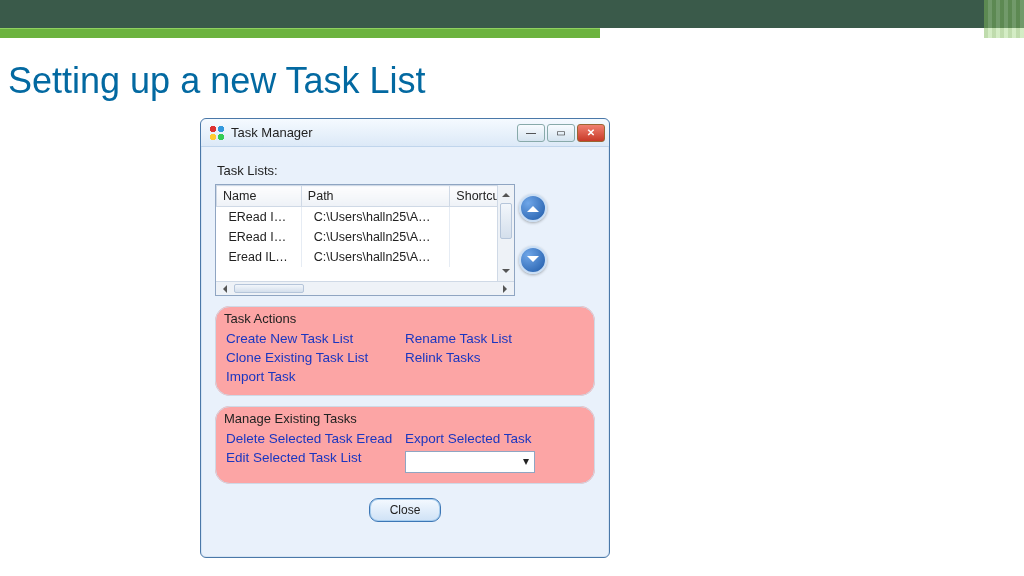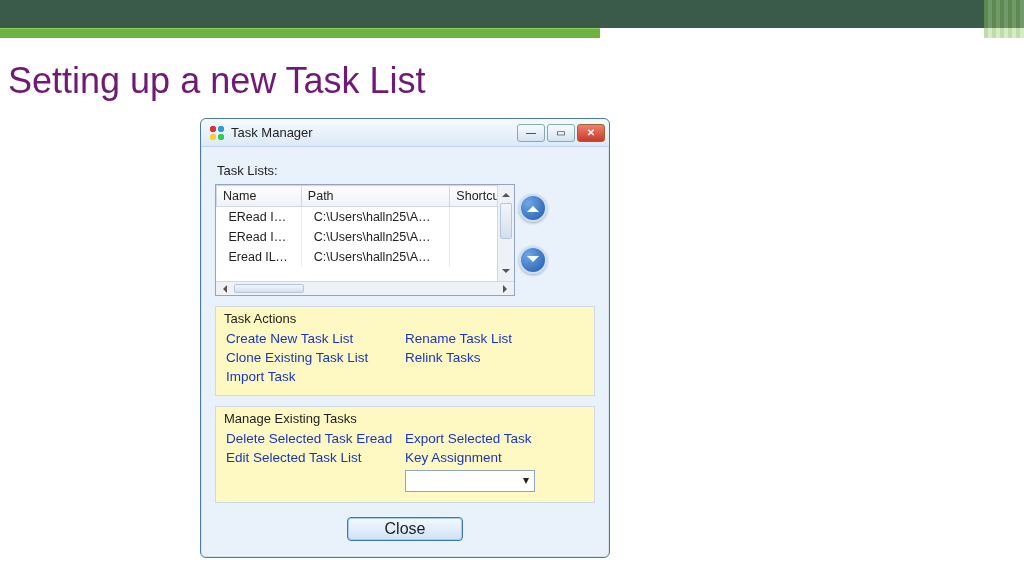--- a/index.html
+++ b/index.html
@@ -32,21 +32,21 @@
     position: absolute;
     right: 0; top: -28px;
     width: 40px; height: 38px;
     background: repeating-linear-gradient(90deg,#7fb85a 0 4px,#a8d98a 4px 8px);
     opacity: .5;
   }
   .slide-title {
     margin: 22px 0 0 8px;
     font-size: 36px;
     font-weight: 400;
-    color: #701a75;
+    color: #0369a1;
   }
 
   
   .win {
     position: absolute;
     left: 200px; top: 118px;
     width: 410px; height: 440px;
     border: 1px solid #4a78a8;
     border-radius: 6px;
     background: #e9f1fb;
@@ -175,23 +175,23 @@
   .round-btn .arr {
     width: 0; height: 0;
     border: 6px solid transparent;
   }
   .round-btn.up .arr { border-bottom-color: #fff; margin-bottom: 4px; }
   .round-btn.down .arr { border-top-color: #fff; margin-top: 4px; }
 
   fieldset.panel {
     margin-top: 10px;
     border: 1px solid #cfd9e6;
-    border-radius: 0;
+    border-radius: 15px;
     padding: 6px 10px 10px 10px;
-    background: #fef9c3;
+    background: #fca5a5;
   }
   fieldset.panel > .legend {
     font-size: 13px;
     color: #222;
     margin: -2px 0 4px -2px;
   }
   .link-cols {
     display: flex;
   }
   .link-cols .col { flex: 1; display: flex; flex-direction: column; gap: 2px; }
@@ -210,25 +210,25 @@
     margin-top: 2px;
   }
   .combo::after {
     content: "▾";
     position: absolute; right: 5px; top: 2px;
     font-size: 12px; color: #222;
   }
 
   .close-row { text-align: center; margin-top: 14px; }
   .btn {
-    width: 116px; height: 24px;
+    width: 72px; height: 24px;
     border: 1px solid #3c77b6;
-    border-radius: 4px;
+    border-radius: 9px;
     background: linear-gradient(#f4f9ff,#cfe2f6);
-    font-size: 16px;
+    font-size: 12px;
     color: #222;
     box-shadow: 0 0 0 1px #a7cdee inset;
   }
 </style>
 </head>
 <body>
 
 <div class="top-bar"></div>
 <div class="green-accent">
   <div class="left"></div>
@@ -316,21 +316,20 @@
 
     <fieldset class="panel">
       <div class="legend">Manage Existing Tasks</div>
       <div class="link-cols">
         <div class="col">
           <span class="link">Delete Selected Task Eread</span>
           <span class="link">Edit Selected Task List</span>
         </div>
         <div class="col">
           <span class="link">Export Selected Task</span>
-          <span class="link">Key Assignment</span>
           <div class="combo"></div>
         </div>
       </div>
     </fieldset>
 
     <div class="close-row">
       <button class="btn">Close</button>
     </div>
   </div>
 </div>

